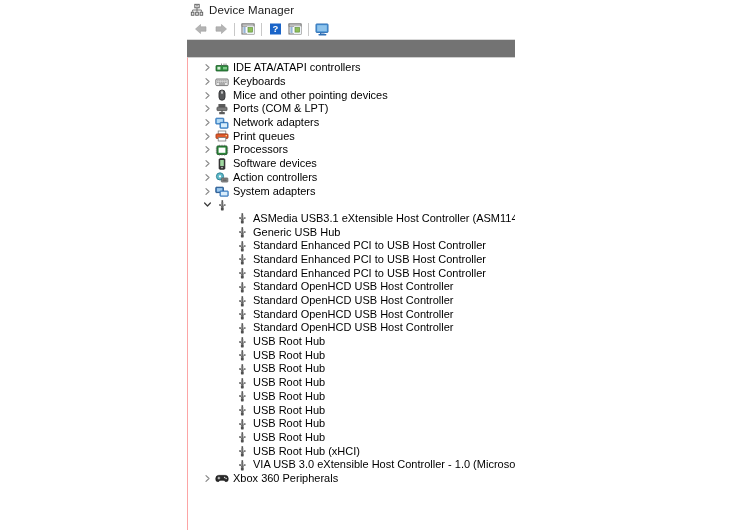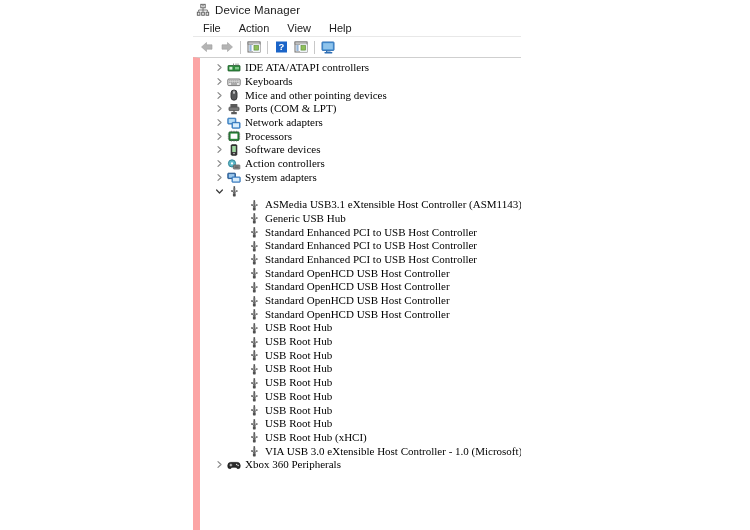--- a/index.html
+++ b/index.html
@@ -10,21 +10,21 @@
     font-family:"Liberation Sans", sans-serif;
     font-size:11px;
     color:#000000;
     overflow:hidden;
   }
   #app{position:relative;width:750px;height:530px;background:#ffffff;}
 
   
   .window{
     position:absolute;
-    left:193px;top:0;
+    left:187px;top:0;
     width:328px;height:530px;
     background:#737373;
   }
 
   
   .titlebar{
     height:19px;
     display:flex;align-items:center;
     padding-left:3px;
     background:#ffffff;
@@ -78,25 +78,24 @@
     margin:0 3px;
     flex:0 0 auto;
   }
 
   
   .tree-panel{
     position:absolute;
     left:0;top:57px;
     width:328px;height:473px;
     background:#ffffff;
-    border-left:7px solid #fca5a5;
+    border-left:1px solid #fca5a5;
     border-top:1px solid #cfcfcf;
     box-sizing:border-box;
     overflow:hidden;
-    font-family:Liberation Serif, serif;
   }
   .tree{padding-top:3px;}
 
   .row{
     height:13.7px;
     display:flex;align-items:center;
     white-space:nowrap;
     cursor:default;
   }
   .row.lvl1{padding-left:13px;}
@@ -136,26 +135,20 @@
         <rect x="5.5" y="1.5" width="5" height="4" fill="#f2f2f2" stroke="#555" stroke-width="1"></rect>
         <rect x="6.8" y="2.6" width="2.4" height="1.2" fill="#888"></rect>
         <path d="M8 5.5 V8 M3 8 H13 M3 8 V10 M8 8 V10 M13 8 V10" stroke="#666" stroke-width="1" fill="none"></path>
         <rect x="1.5" y="10.5" width="3" height="3.5" fill="#e9e9e9" stroke="#555" stroke-width="1"></rect>
         <rect x="6.5" y="10.5" width="3" height="3.5" fill="#e9e9e9" stroke="#555" stroke-width="1"></rect>
         <rect x="11.5" y="10.5" width="3" height="3.5" fill="#e9e9e9" stroke="#555" stroke-width="1"></rect>
       </svg>
       <span class="title-text">Device Manager</span>
     </div>
 
-    <div class="menubar">
-      <div class="menu-item">File</div>
-      <div class="menu-item">Action</div>
-      <div class="menu-item">View</div>
-      <div class="menu-item">Help</div>
-    </div>
 
     <div class="toolbar">
 
       <div class="tb-btn">
         <svg width="14" height="12" viewBox="0 0 14 12">
           <path d="M6.5 1.5 L1.5 6 L6.5 10.5 L6.5 8.2 L12 8.2 L12 3.8 L6.5 3.8 Z" fill="#b4b4b4" stroke="#a0a0a0" stroke-width="0.6" stroke-linejoin="round"></path>
         </svg>
       </div>
 
       <div class="tb-btn">
@@ -287,20 +280,36 @@
             <span class="label">Network adapters</span>
           </div>
           <div class="row lvl1">
             <span class="chev">
               <svg width="9" height="9" viewBox="0 0 9 9">
                 <path d="M3 1.6 L6 4.5 L3 7.4" stroke="#8a8a8a" stroke-width="1.2" fill="none" stroke-linecap="round" stroke-linejoin="round"></path>
               </svg>
             </span>
             <span class="ic">
               <svg width="14" height="12" viewBox="0 0 14 12">
+                <rect x="3.2" y="1" width="7.6" height="3" fill="#ffffff" stroke="#7a7a7a" stroke-width="0.8"></rect>
+                <rect x="1" y="4" width="12" height="4.4" rx="0.8" fill="#e05a2b" stroke="#a63b16" stroke-width="0.9"></rect>
+                <rect x="3.2" y="7.6" width="7.6" height="3.4" fill="#ffffff" stroke="#7a7a7a" stroke-width="0.8"></rect>
+                <rect x="10.6" y="5" width="1.4" height="1.2" fill="#ffe08a"></rect>
+              </svg>
+            </span>
+            <span class="label">Print queues</span>
+          </div>
+          <div class="row lvl1">
+            <span class="chev">
+              <svg width="9" height="9" viewBox="0 0 9 9">
+                <path d="M3 1.6 L6 4.5 L3 7.4" stroke="#8a8a8a" stroke-width="1.2" fill="none" stroke-linecap="round" stroke-linejoin="round"></path>
+              </svg>
+            </span>
+            <span class="ic">
+              <svg width="14" height="12" viewBox="0 0 14 12">
                 <rect x="2" y="2" width="10" height="8.4" rx="0.6" fill="#2e8b3d" stroke="#1d5c28" stroke-width="1"></rect>
                 <rect x="3.6" y="3.6" width="6.8" height="5.2" fill="#ffffff"></rect>
                 <path d="M4.4 2 V0.8 M7 2 V0.8 M9.6 2 V0.8 M4.4 10.4 V11.6 M7 10.4 V11.6 M9.6 10.4 V11.6 M2 4.2 H0.8 M2 6.2 H0.8 M2 8.2 H0.8 M12 4.2 H13.2 M12 6.2 H13.2 M12 8.2 H13.2" stroke="#6f6f6f" stroke-width="0.8"></path>
               </svg>
             </span>
             <span class="label">Processors</span>
           </div>
           <div class="row lvl1">
             <span class="chev">
               <svg width="9" height="9" viewBox="0 0 9 9">

